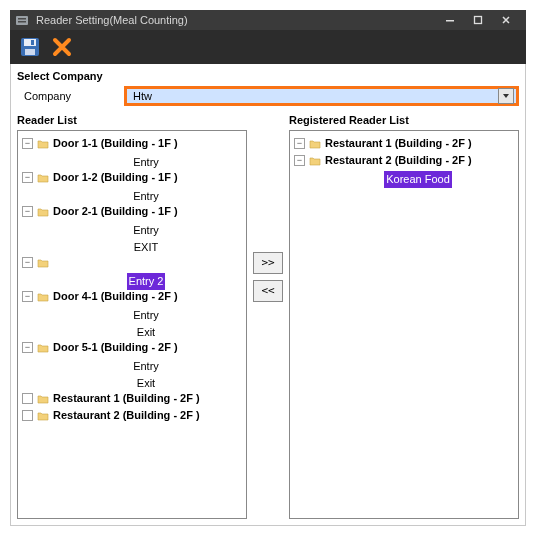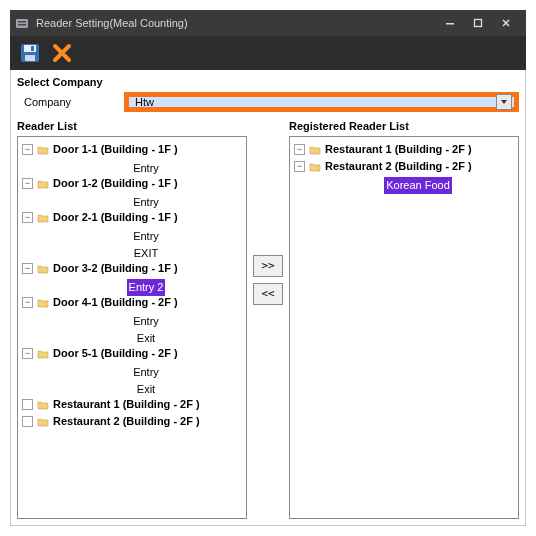--- a/index.html
+++ b/index.html
@@ -13,21 +13,21 @@
     position: relative;
   }
   .outer {
     position: absolute;
     left: 10px; top: 10px; right: 10px; bottom: 10px;
     background: #fff;
     display: flex;
     flex-direction: column;
   }
   .titlebar {
-    height: 26px;
+    height: 20px;
     background: #3a3a3a;
     color: #d6d6d6;
     display: flex;
     align-items: center;
     padding: 0 6px 0 4px;
     font-size: 11px;
   }
   .titlebar .app-icon {
     width: 16px; height: 16px;
     display: inline-flex; align-items: center; justify-content: center;
@@ -73,21 +73,21 @@
     margin-bottom: 8px;
   }
   .company-label {
     width: 100px;
     font-size: 11px;
     margin-left: 7px;
   }
   .company-select {
     flex: 1;
     height: 20px;
-    border: 5px solid #f97316;
+    border: 3px solid #f97316;
     background: #cfe3ff;
     display: flex;
     align-items: center;
     justify-content: space-between;
     padding: 0 2px 0 6px;
     font-size: 11px;
   }
   .dd-arrow {
     width: 16px; height: 16px;
     border: 1px solid #888;
@@ -283,21 +283,20 @@
               <span class="reader-ico"></span>
               <span class="node-label">EXIT</span>
             </div>
             <div class="node indent0">
               <span class="toggle">−</span>
               <span class="folder-ico">
                 <svg width="12" height="12" viewBox="0 0 12 12">
                   <path d="M1 3 L4 3 L5 4 L11 4 L11 10 L1 10 Z" fill="#f3d17a" stroke="#c9a445" stroke-width="0.6"></path>
                 </svg>
               </span>
-              <span class="node-label parent-label">Door 3-2 (Building - 1F )</span>
             </div>
             <div class="node indent1">
               <span class="toggle empty"></span>
               <span class="reader-ico"></span>
               <span class="node-label selected">Entry 2</span>
             </div>
             <div class="node indent0">
               <span class="toggle">−</span>
               <span class="folder-ico">
                 <svg width="12" height="12" viewBox="0 0 12 12">

